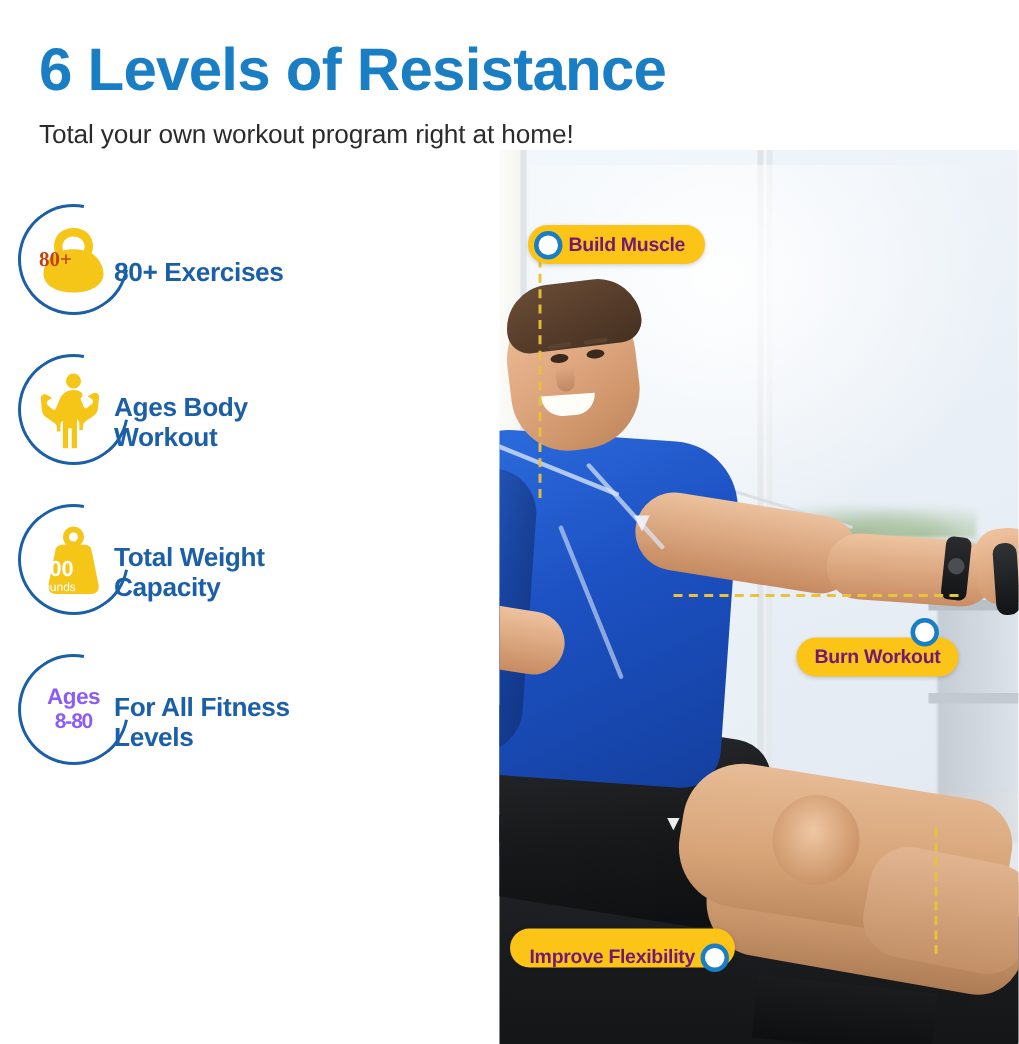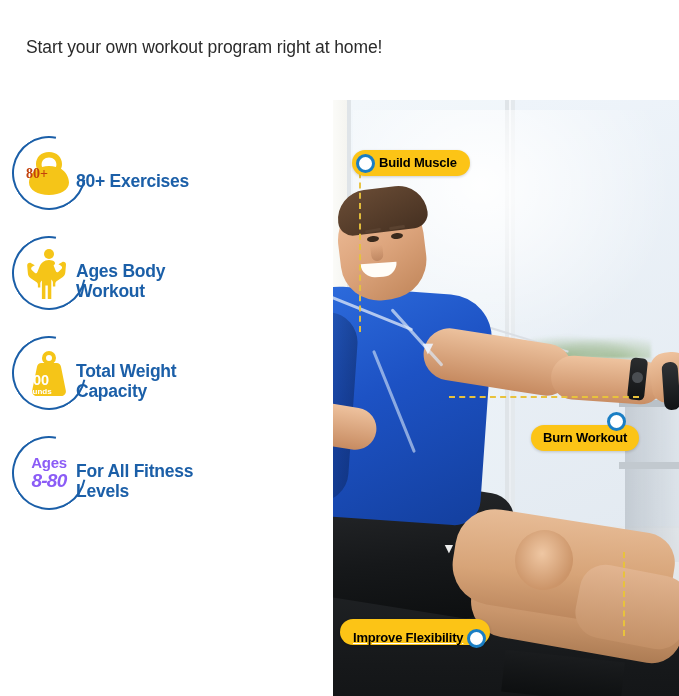--- a/index.html
+++ b/index.html
@@ -178,30 +178,30 @@
 
   
   .pill{
     position:absolute; z-index:30;
     background:#fcc416; color:#ffffff;
     font-size:13px; font-weight:bold; letter-spacing:-.2px;
     border-radius:16px; height:26px; line-height:26px;
     display:flex; align-items:center; white-space:nowrap;
     box-shadow:0 1px 3px rgba(0,0,0,.18);
   }
-  .pill .ptxt{ color:#000000; }
+  .pill .ptxt{ color:#701a75; }
   .dot{
     width:19px; height:19px; border-radius:50%;
     background:#ffffff; border:3.5px solid #1a7ec4;
     box-sizing:border-box; flex:none;
   }
   #pill-build{ left:352px; top:150px; padding:0 13px 0 4px; gap:4px; }
   #pill-burn{ left:531px; top:425px; padding:0 12px; }
   #pill-burn .dot{ position:absolute; left:76px; top:-13px; }
-  #pill-flex{ left:340px; top:619px; padding:12px 4px 0 13px; gap:4px;text-decoration:underline; }
+  #pill-flex{ left:340px; top:619px; padding:12px 4px 0 13px; gap:4px; }
 
   
   #features{ position:absolute; left:0; top:132px; width:330px; z-index:20; }
   .feat{ position:relative; height:100px; }
   .ring{
     position:absolute; left:12px; top:4px; width:74px; height:74px;
     border-radius:50%;
     border:2.6px solid #1b5fa8;
     border-right-color:transparent;
     transform:rotate(-34deg);
@@ -214,35 +214,36 @@
     position:absolute; left:76px; top:50%; transform:translateY(-50%);
     font-size:17.5px; font-weight:bold; color:#1b5fa8;
     line-height:1.14; letter-spacing:-.25px; max-width:250px;
   }
   .agewrap{
     position:absolute; left:12px; top:4px; width:74px; height:74px;
     display:flex; flex-direction:column; align-items:center; justify-content:center;
     color:#8b5cf6;
   }
   .age-top{ font-size:15px; font-weight:bold; line-height:1; letter-spacing:-.3px; }
-  .age-bot{ font-size:19px; font-weight:bold; line-height:1.15; letter-spacing:-.8px;font-style:italic; }
+  .age-bot{ font-size:14px; font-weight:bold; line-height:1.15; letter-spacing:-.8px; }
   .kb-num{ position:absolute; left:0; top:0; width:74px; height:74px;
     display:flex; align-items:center; justify-content:center;
     font-size:14px; font-weight:bold; color:#c2410c; padding-top:10px; box-sizing:border-box;font-family:Liberation Serif, serif;}
   .wt-num{ position:absolute; left:0; top:10px; width:74px; height:74px;
     display:flex; flex-direction:column; align-items:center; justify-content:center;
     padding-top:12px; box-sizing:border-box; color:#ffffff;}
   .wt-a{ font-size:14.5px; font-weight:bold; line-height:1; }
-  .wt-b{ font-size:8px; font-weight:bold; line-height:1.3; }
+  .wt-b{ font-size:8px; font-weight:normal; line-height:1.3; }
 </style>
 </head>
 <body>
 
 <div id="header">
-  <div id="subtitle">Start your own workout program right at home!</div>
+  <div id="title">6 Levels of Resistance</div>
+  <div id="subtitle">Total your own workout program right at home!</div>
 </div>
 
 <div id="photo">
   <div class="ph" id="room"></div>
   <div class="ph" id="curtain"></div>
   <div class="ph" id="winA"></div>
   <div class="ph" id="winB"></div>
   <div class="ph" id="trees"></div>
   <div class="ph" id="outdoorbar"></div>
   <div class="ph" id="winglow"></div>

